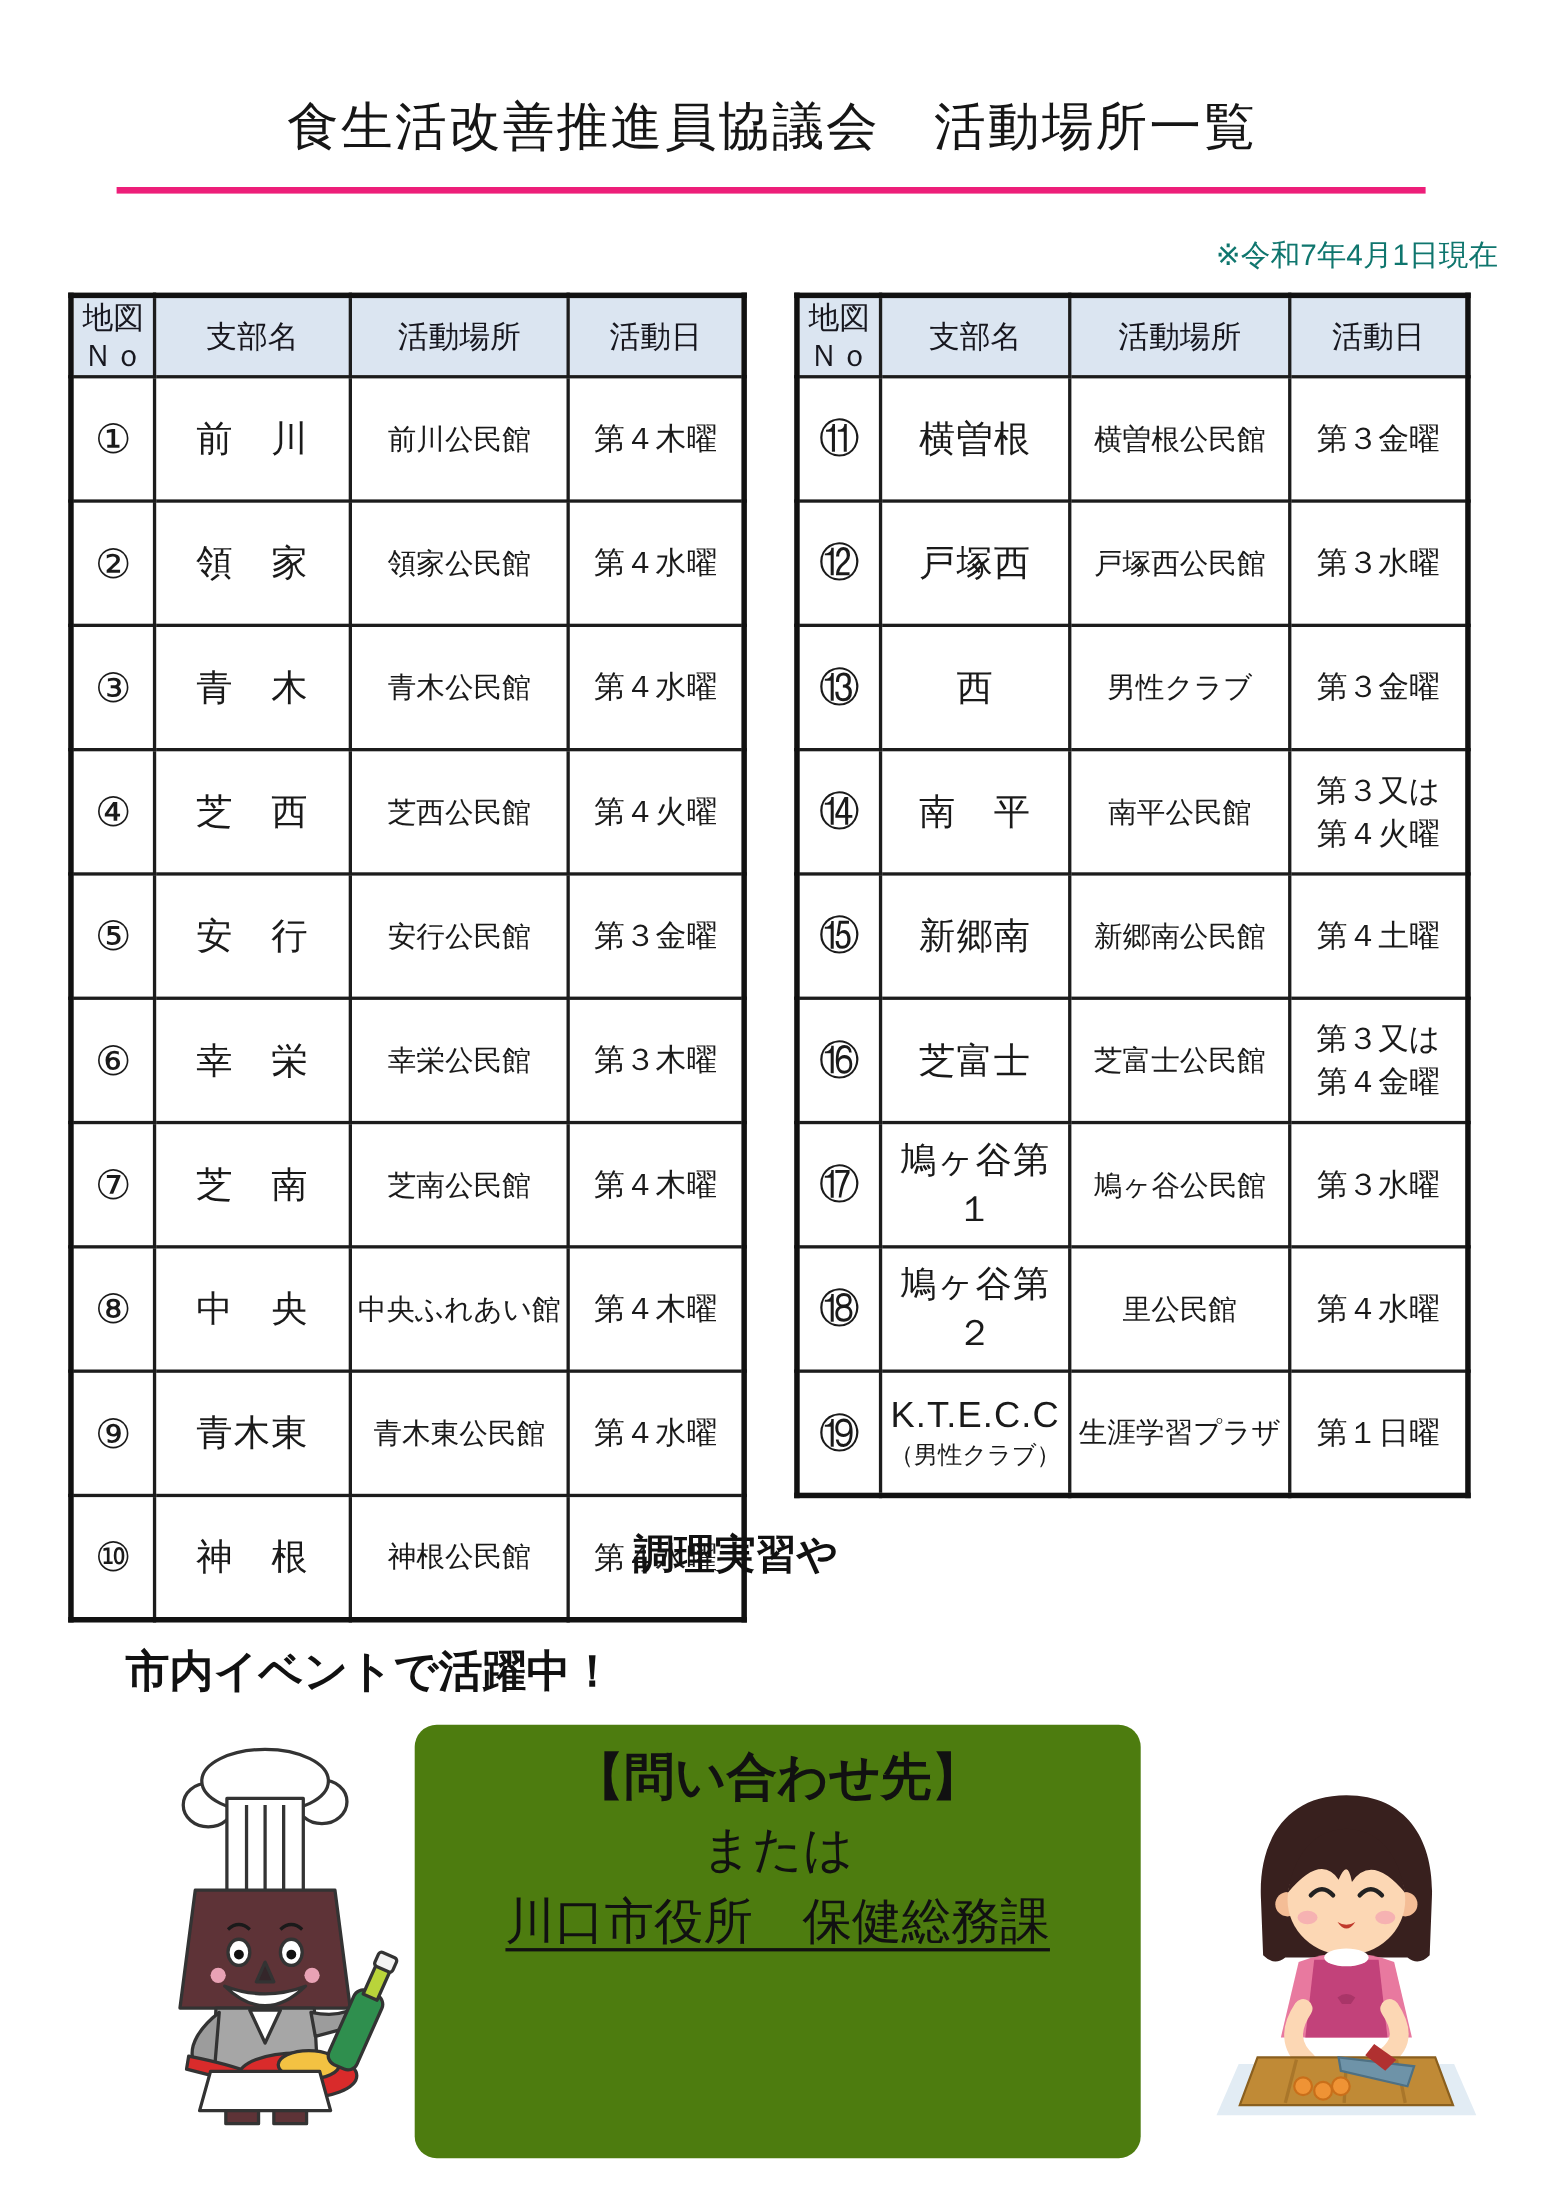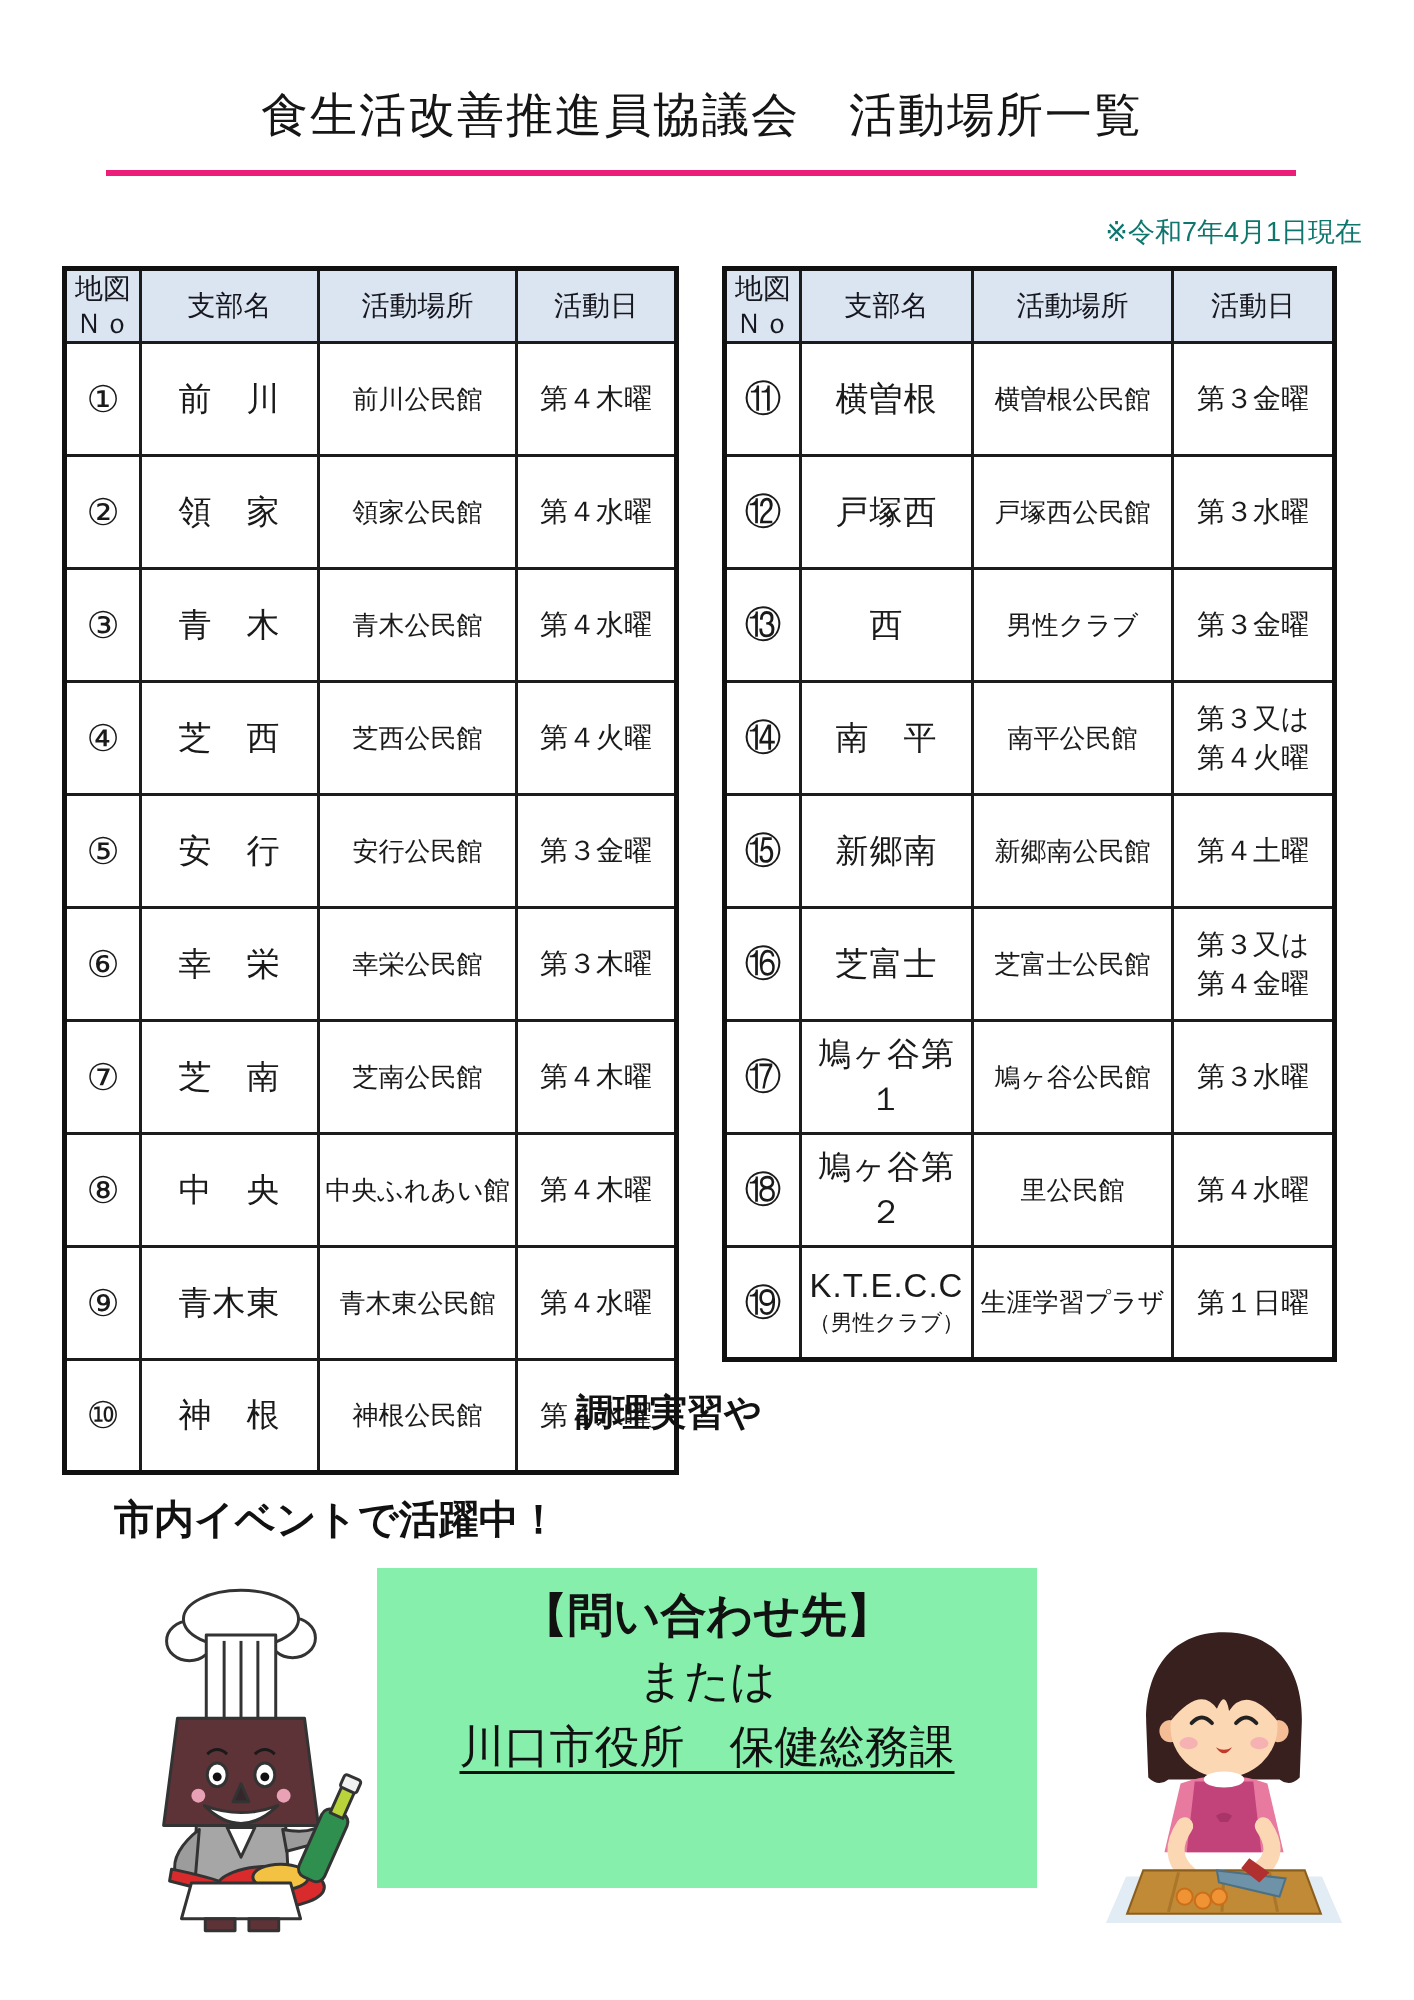--- a/index.html
+++ b/index.html
@@ -39,22 +39,22 @@
   td.cell-place  { font-size:26px; }
   td.cell-day    { font-size:28px; white-space:pre-line; line-height:1.4; }
 
   
   .note-1 { position:absolute; left:576px; top:1388px; font-size:37px; font-weight:bold; color:#111; }
   .note-2 { position:absolute; left:666px; top:1440px; font-size:37px; font-weight:bold; color:#111; }
   .event-note { position:absolute; left:114px; top:1492px; font-size:40px; font-weight:bold; color:#111; }
 
   
   .contact-box {
-    position:absolute; left:377px; top:1568px; width:660px; height:320px;
-    background:#86efac; text-align:center;
+    position:absolute; left:377px; top:1568px; width:660px; height:394px;
+    background:#4d7c0f; text-align:center;border-radius:20px;
   }
   .contact-heading { margin:14px 0 0 0; font-size:46px; font-weight:bold; line-height:66px; color:#111; }
   .contact-line { font-size:45px; line-height:66px; color:#111; }
   .u { text-decoration:underline; text-decoration-thickness:3px; text-underline-offset:9px; }
 
   
   .chef-illust  { position:absolute; left:112px;  top:1582px; width:258px; height:352px; }
   .woman-illust { position:absolute; left:1086px; top:1618px; width:276px; height:318px; }
 </style>
 </head>

